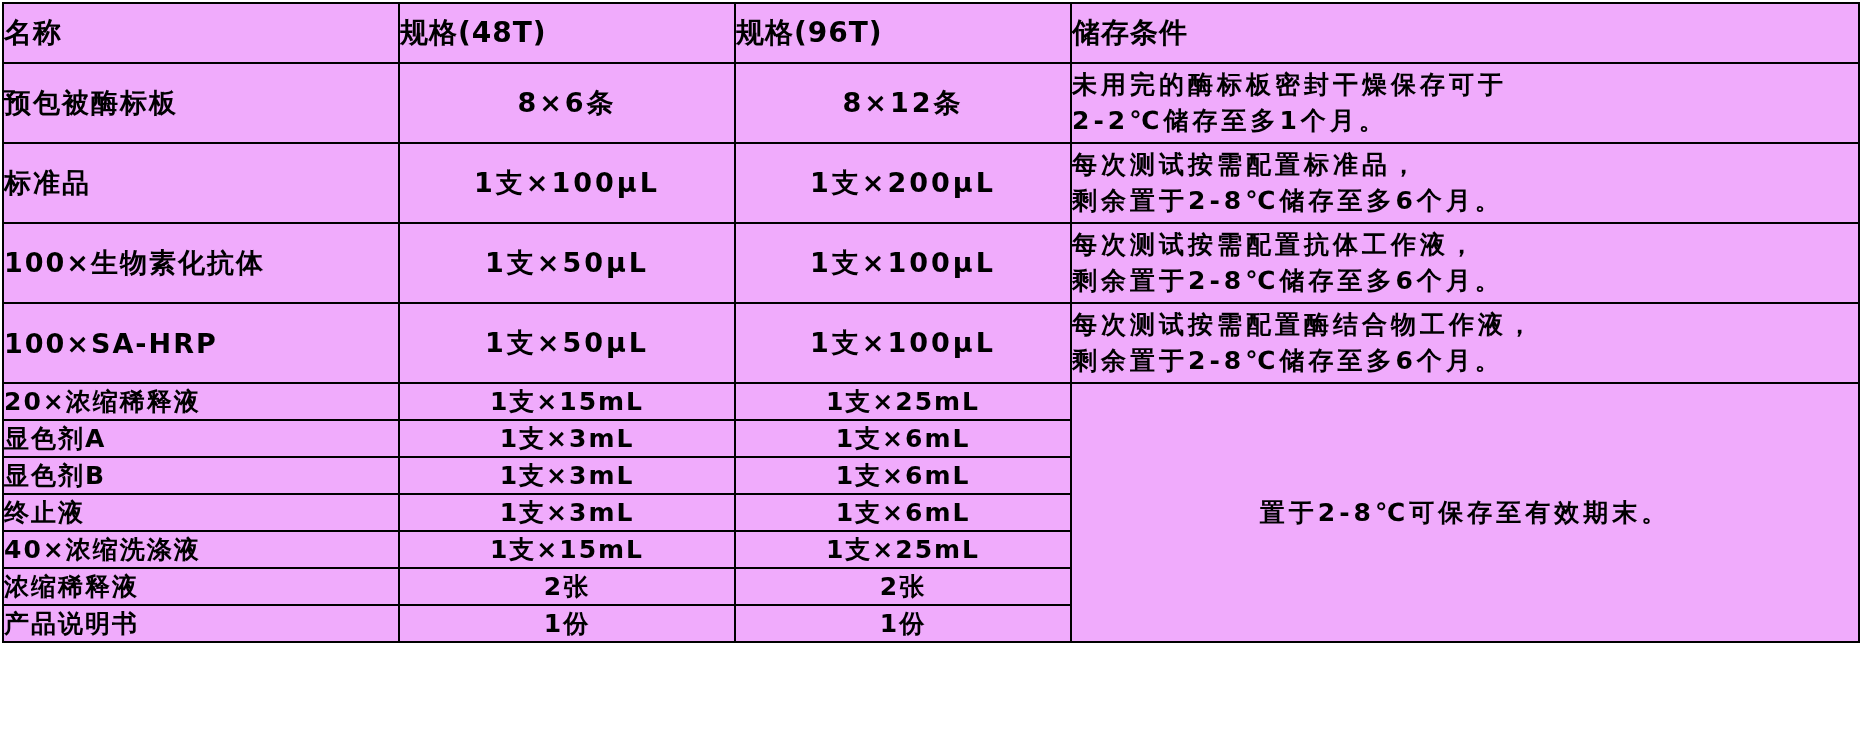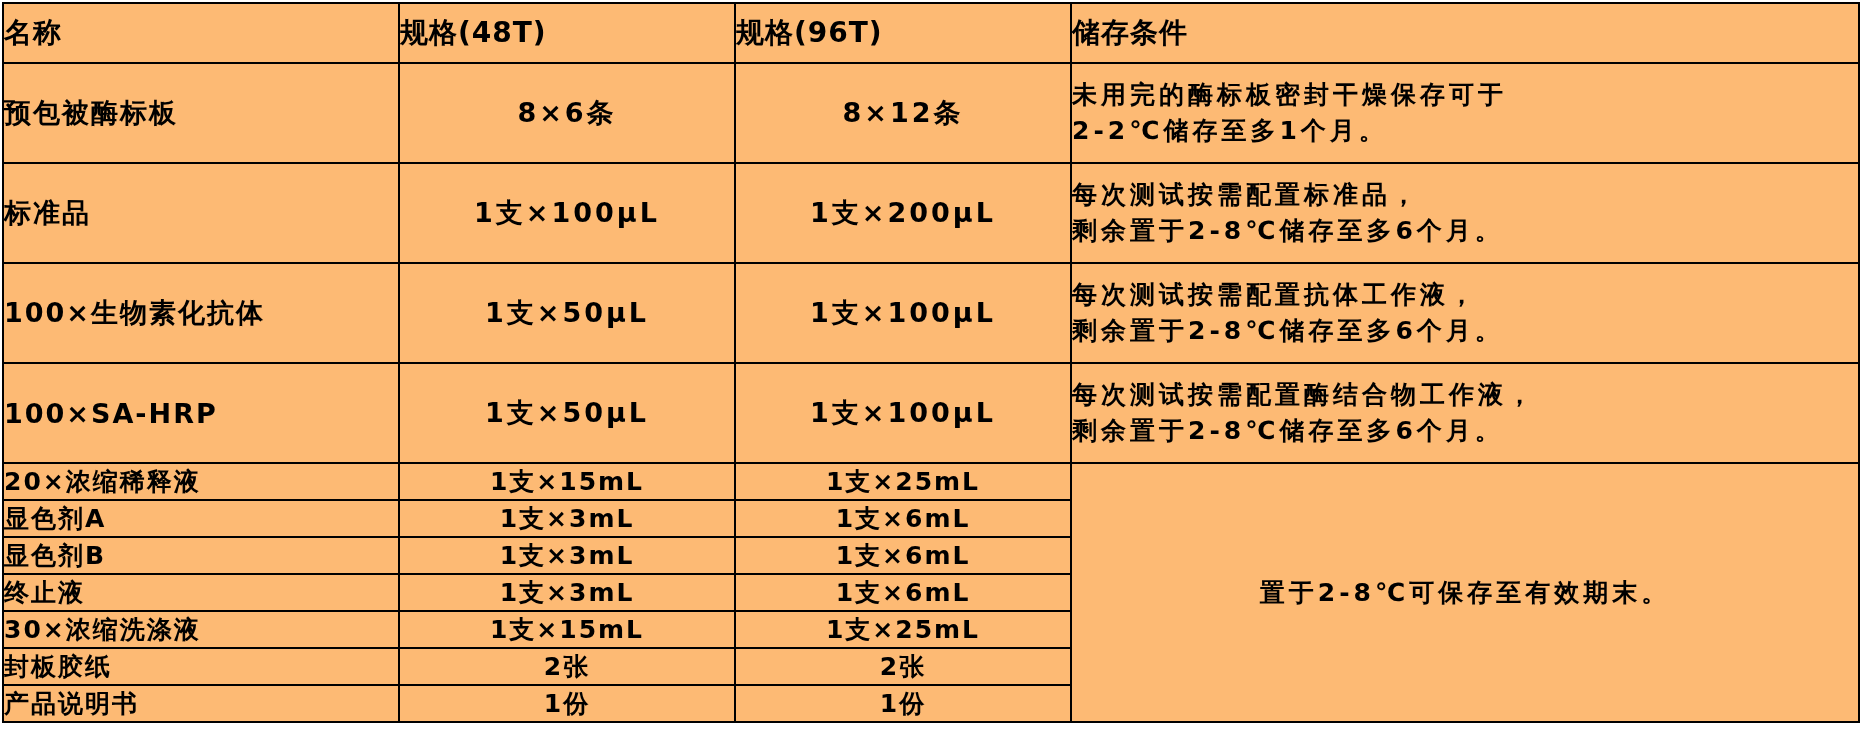--- a/index.html
+++ b/index.html
@@ -24,42 +24,42 @@
     border-collapse: collapse;
     table-layout: fixed;
     margin-left: 2px;
     margin-top: 2px;
     width: 1856px;
   }
   table.kit-table td, table.kit-table th {
     border: 2px solid #000000;
     padding: 0;
     vertical-align: middle;
-    background: #fdba74;
+    background: #f0abfc;
   }
   col.c-name   { width: 396px; }
   col.c-48     { width: 336px; }
   col.c-96     { width: 336px; }
   col.c-store  { width: 788px; }
 
   .cell-pad {
     padding: 4px 12px;
     letter-spacing: 2px;
   }
   .hdr {
     font-weight: bold;
     font-size: 28px;
     letter-spacing: 1px;
     height: 58px;
   }
   .hdr.left { text-align: left; }
   .hdr.center { text-align: left; }
 
   .big-row {
-    height: 100px;
+    height: 80px;
   }
   .name-cell {
     font-size: 27px;
     font-weight: bold;
     text-align: left;
     letter-spacing: 2px;
   }
   .spec-cell {
     font-size: 27px;
     font-weight: bold;
@@ -168,27 +168,27 @@
         <td class="cell-pad spec-cell">1支×6mL</td>
       </tr>
 
       <tr class="small-row">
         <td class="cell-pad name-cell">终止液</td>
         <td class="cell-pad spec-cell">1支×3mL</td>
         <td class="cell-pad spec-cell">1支×6mL</td>
       </tr>
 
       <tr class="small-row">
-        <td class="cell-pad name-cell">30×浓缩洗涤液</td>
+        <td class="cell-pad name-cell">40×浓缩洗涤液</td>
         <td class="cell-pad spec-cell">1支×15mL</td>
         <td class="cell-pad spec-cell">1支×25mL</td>
       </tr>
 
       <tr class="small-row">
-        <td class="cell-pad name-cell">封板胶纸</td>
+        <td class="cell-pad name-cell">浓缩稀释液</td>
         <td class="cell-pad spec-cell">2张</td>
         <td class="cell-pad spec-cell">2张</td>
       </tr>
 
       <tr class="small-row">
         <td class="cell-pad name-cell">产品说明书</td>
         <td class="cell-pad spec-cell">1份</td>
         <td class="cell-pad spec-cell">1份</td>
       </tr>
     </tbody>

